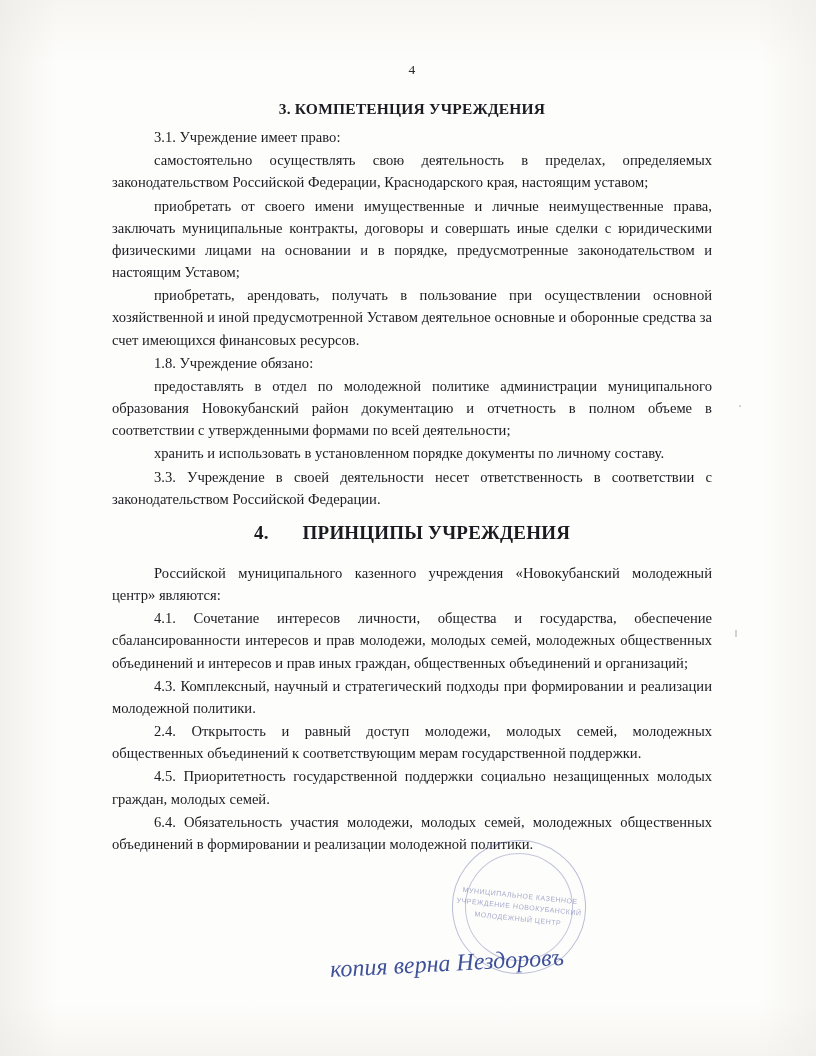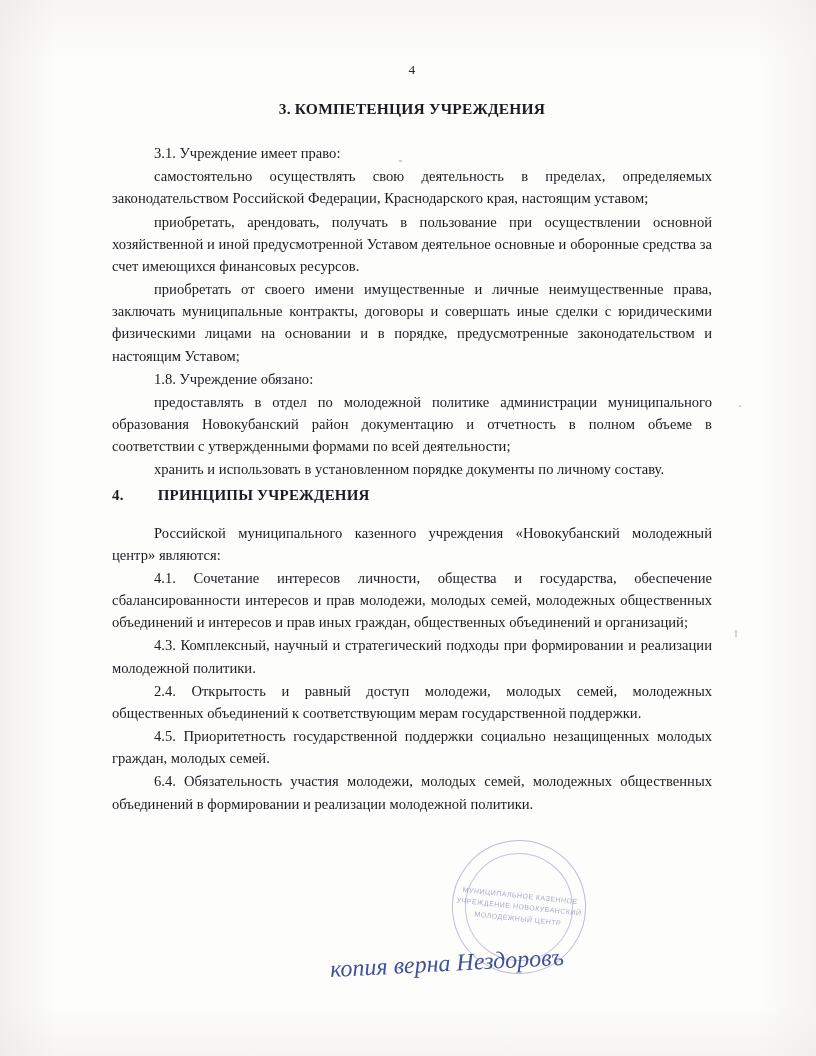--- a/index.html
+++ b/index.html
@@ -40,28 +40,28 @@
     text-align: center;
     font-size: 13.5px;
     color: #2a2a30;
     margin-bottom: 22px;
     letter-spacing: 0.3px;
   }
   h1.doc-heading {
     font-size: 15.5px;
     font-weight: bold;
     text-align: center;
-    margin: 0 0 24px 0;
+    margin: 0 0 8px 0;
     letter-spacing: 0.2px;
   }
   h2.doc-heading-2 {
-    font-size: 15px;
+    font-size: 19px;
     font-weight: bold;
-    text-align: left;
-    margin: 6px 0 18px 0;
+    text-align: center;
+    margin: 12px 0 18px 0;
     letter-spacing: 0.2px;
   }
   h2.doc-heading-2 .num {
     margin-right: 34px;
   }
   p.para {
     margin: 0 0 1px 0;
     font-size: 14.6px;
     line-height: 1.52;
     text-align: justify;
@@ -137,25 +137,26 @@
 <div class="page">
 
   <div class="content">
 
     <div class="page-number">4</div>
 
     <h1 class="doc-heading">3. КОМПЕТЕНЦИЯ УЧРЕЖДЕНИЯ</h1>
 
     <p class="para">3.1.  Учреждение имеет право:</p>
     <p class="para">самостоятельно осуществлять свою деятельность в пределах, определяемых законодательством Российской Федерации, Краснодарского края, настоящим уставом;</p>
+    <p class="para">приобретать от своего имени имущественные и личные неимущественные права, заключать муниципальные контракты, договоры и совершать иные сделки с юридическими физическими лицами на основании и в порядке, предусмотренные законодательством и настоящим Уставом;</p>
     <p class="para">приобретать, арендовать, получать в пользование при осуществлении основной хозяйственной и иной предусмотренной Уставом деятельное основные и оборонные средства за счет имеющихся финансовых ресурсов.</p>
-    <p class="para">приобретать от своего имени имущественные и личные неимущественные права, заключать муниципальные контракты, договоры и совершать иные сделки с юридическими физическими лицами на основании и в порядке, предусмотренные законодательством и настоящим Уставом;</p>
     <p class="para">1.8.  Учреждение обязано:</p>
     <p class="para">предоставлять в отдел по молодежной политике администрации муниципального образования Новокубанский район документацию и отчетность в полном объеме в соответствии с утвержденными формами по всей деятельности;</p>
     <p class="para">хранить и использовать в установленном порядке документы по личному составу.</p>
+    <p class="para">3.3. Учреждение в своей деятельности несет ответственность в соответствии с законодательством Российской Федерации.</p>
 
     <h2 class="doc-heading-2">
       <span class="num">4.</span><span>ПРИНЦИПЫ УЧРЕЖДЕНИЯ</span>
     </h2>
 
     <p class="para">Российской муниципального казенного учреждения «Новокубанский молодежный центр» являются:</p>
     <p class="para">4.1. Сочетание интересов личности, общества и государства, обеспечение сбалансированности интересов и прав молодежи, молодых семей, молодежных общественных объединений и интересов и прав иных граждан, общественных объединений и организаций;</p>
     <p class="para">4.3. Комплексный, научный и стратегический подходы при формировании и реализации молодежной политики.</p>
     <p class="para">2.4. Открытость и равный доступ молодежи, молодых семей, молодежных общественных объединений к соответствующим мерам государственной поддержки.</p>
     <p class="para">4.5. Приоритетность государственной поддержки социально незащищенных молодых граждан, молодых семей.</p>

